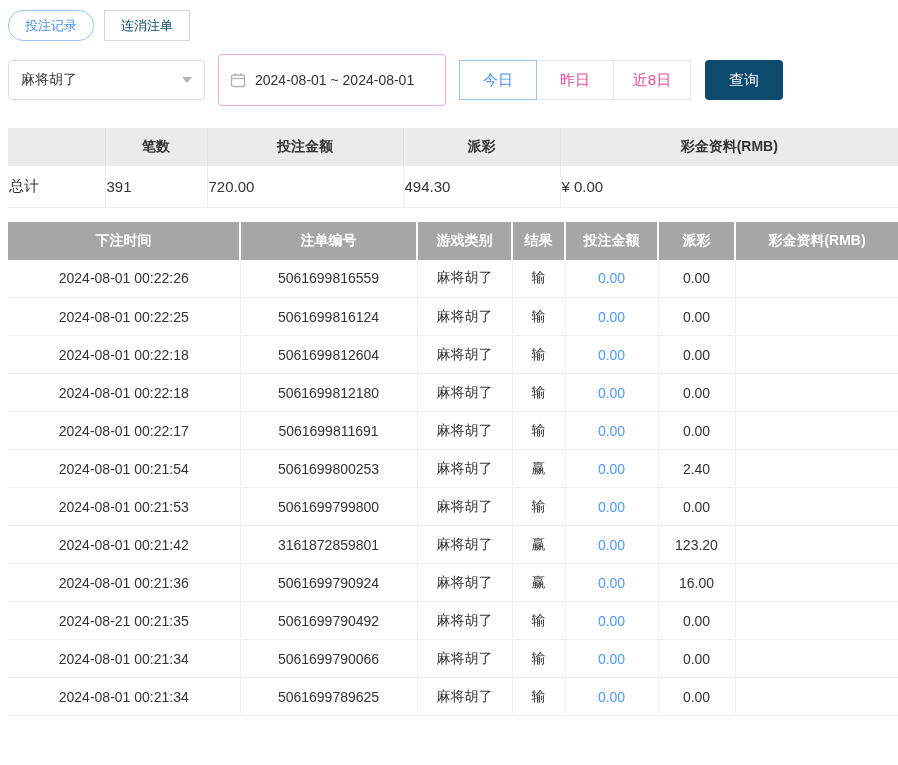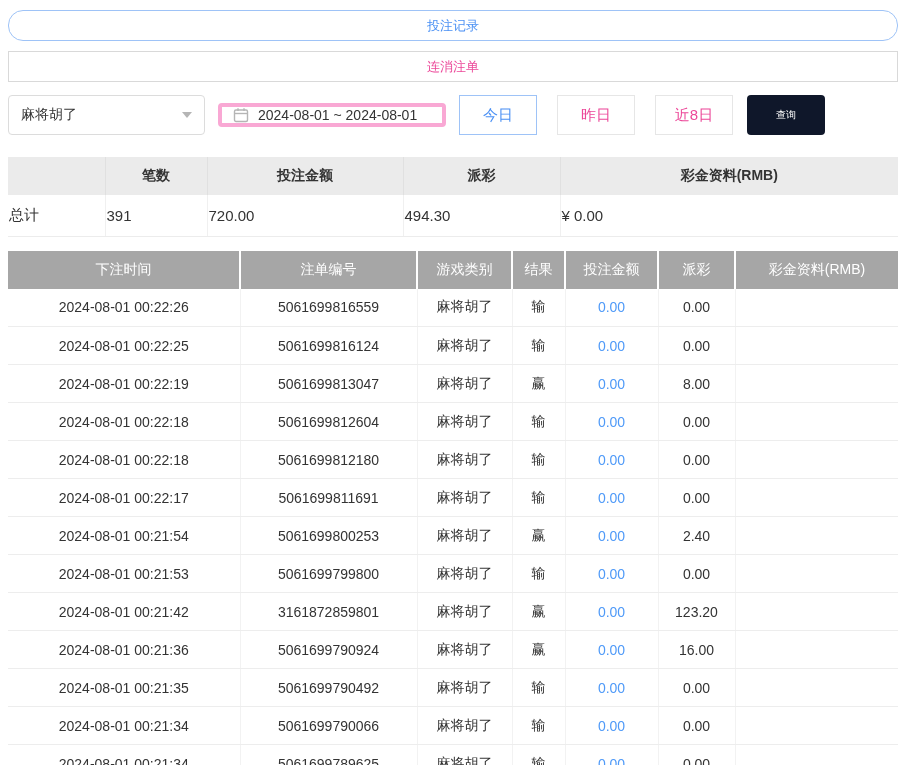--- a/index.html
+++ b/index.html
@@ -5,58 +5,58 @@
   * { box-sizing: border-box; }
   html, body { margin: 0; padding: 0; }
   body {
     width: 898px; height: 765px; overflow: hidden;
     background: #ffffff; color: #333;
     font-family: "Liberation Sans", "DejaVu Sans", sans-serif;
   }
   .page { padding: 10px 0 0 8px; width: 898px; }
 
   
-  .tabs { display: flex; gap: 10px; margin-bottom: 13px; flex-direction: column; }
+  .tabs { display: flex; gap: 10px; margin-bottom: 13px; }
   .tab {
     height: 31px; padding: 0 16px; font-size: 13px; font-family: inherit;
     background: #fff; border: 1px solid #d9d9d9; border-radius: 0;
-    color: #ec4899; cursor: pointer;
+    color: #0c4a6e; cursor: pointer;
   }
   .tab.active { color: #4a90f4; border-color: #9ec3f7; border-radius: 15px; }
 
   
   .filter-bar { display: flex; align-items: center; margin-bottom: 22px; }
   .select-box {
     width: 197px; height: 40px; border: 1px solid #dcdcdc; border-radius: 4px;
     display: flex; align-items: center; justify-content: space-between;
     padding: 0 12px; font-size: 14px; color: #333; cursor: pointer; background: #fff;
   }
   .chevron-down {
     width: 0; height: 0;
     border-left: 5px solid transparent; border-right: 5px solid transparent;
     border-top: 6px solid #b5b5b5;
   }
   .date-box {
-    margin-left: 13px; width: 228px; height: 24px;
-    border: 4px solid #f9a8d4; border-radius: 4px; background: #fff;
+    margin-left: 13px; width: 228px; height: 52px;
+    border: 1px solid #f9a8d4; border-radius: 4px; background: #fff;
     display: flex; align-items: center; gap: 9px; padding: 0 11px;
     font-size: 14px; color: #333; cursor: pointer;
   }
-  .quick-group { display: flex; margin-left: 13px; gap: 21px; }
+  .quick-group { display: flex; margin-left: 13px; }
   .quick-btn {
     width: 78px; height: 40px; background: #fff; font-family: inherit;
     border: 1px solid #e6e6e6; color: #ec4899; font-size: 15px;
     margin-left: -1px; cursor: pointer;
   }
   .quick-btn:first-child { margin-left: 0; }
   .quick-btn.active { color: #4a90f4; border-color: #9ec3f7; position: relative; z-index: 1; }
   .search-btn {
     margin-left: 14px; width: 78px; height: 40px; font-family: inherit;
-    background: #0f172a; color: #fff; border: none; border-radius: 4px;
-    font-size: 10px; cursor: pointer;
+    background: #0c4a6e; color: #fff; border: none; border-radius: 4px;
+    font-size: 15px; cursor: pointer;
   }
 
   
   table { border-collapse: collapse; table-layout: fixed; width: 890px; }
   th, td { overflow: hidden; white-space: nowrap; }
 
   
   .summary { margin-bottom: 14px; }
   .summary thead th {
     background: #ebebeb; height: 38px; font-size: 14px; font-weight: 700;
@@ -65,21 +65,21 @@
   .summary thead th:not(:last-child) { border-right: 1px solid #e0e0e0; }
   .summary tbody td {
     height: 41px; font-size: 15px; color: #333;
     border-bottom: 1px solid #ececec; background: #fff;
   }
   .summary tbody td:not(:last-child) { border-right: 1px solid #f0f0f0; }
 
   
   .records thead th {
     background: #a6a6a6; color: #fff; height: 38px;
-    font-size: 14px; font-weight: 400; text-align: center;
+    font-size: 14px; font-weight: 700; text-align: center;
   }
   .records thead th:not(:last-child) { border-right: 2px solid #ffffff; }
   .records tbody td {
     height: 38px; text-align: center; font-size: 14px; color: #333;
     border-bottom: 1px solid #ededed; background: #fff;
   }
   .records tbody td:not(:last-child) { border-right: 1px solid #f2f2f2; }
   .records a { color: #4f9af8; text-decoration: none; cursor: pointer; }
 </style>
 </head>
@@ -181,29 +181,20 @@
         <tr>
           <td>2024-08-01 00:22:25</td>
           <td>5061699816124</td>
           <td>麻将胡了</td>
           <td>输</td>
           <td><a href="javascript:void(0)">0.00</a></td>
           <td>0.00</td>
           <td></td>
         </tr>
         <tr>
-          <td>2024-08-01 00:22:19</td>
-          <td>5061699813047</td>
-          <td>麻将胡了</td>
-          <td>赢</td>
-          <td><a href="javascript:void(0)">0.00</a></td>
-          <td>8.00</td>
-          <td></td>
-        </tr>
-        <tr>
           <td>2024-08-01 00:22:18</td>
           <td>5061699812604</td>
           <td>麻将胡了</td>
           <td>输</td>
           <td><a href="javascript:void(0)">0.00</a></td>
           <td>0.00</td>
           <td></td>
         </tr>
         <tr>
           <td>2024-08-01 00:22:18</td>
@@ -253,21 +244,21 @@
         <tr>
           <td>2024-08-01 00:21:36</td>
           <td>5061699790924</td>
           <td>麻将胡了</td>
           <td>赢</td>
           <td><a href="javascript:void(0)">0.00</a></td>
           <td>16.00</td>
           <td></td>
         </tr>
         <tr>
-          <td>2024-08-01 00:21:35</td>
+          <td>2024-08-21 00:21:35</td>
           <td>5061699790492</td>
           <td>麻将胡了</td>
           <td>输</td>
           <td><a href="javascript:void(0)">0.00</a></td>
           <td>0.00</td>
           <td></td>
         </tr>
         <tr>
           <td>2024-08-01 00:21:34</td>
           <td>5061699790066</td>

